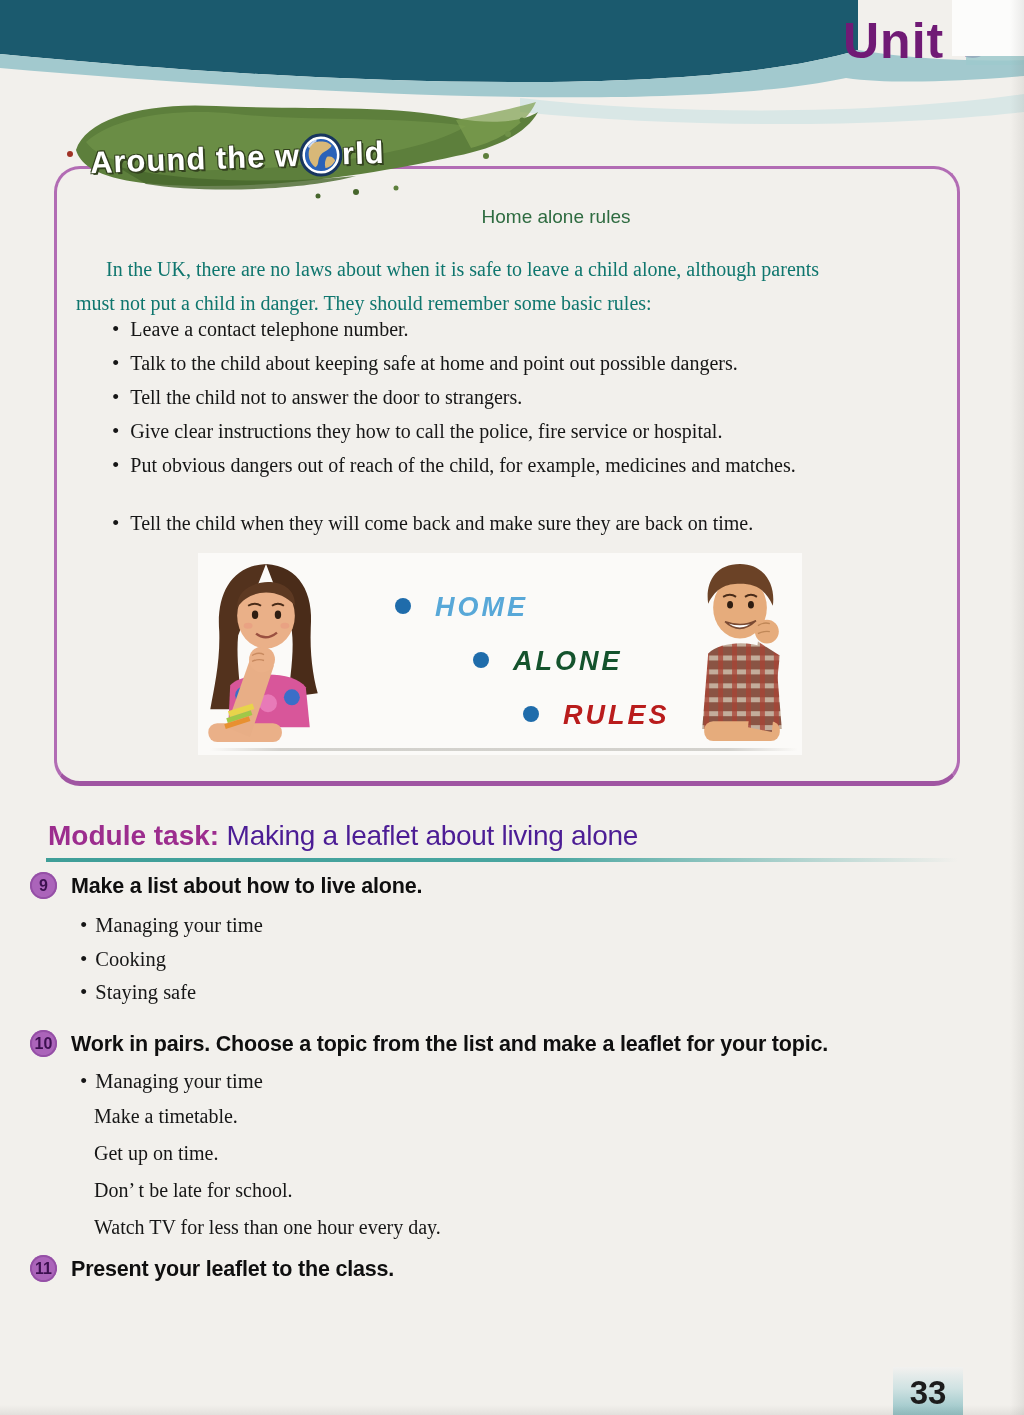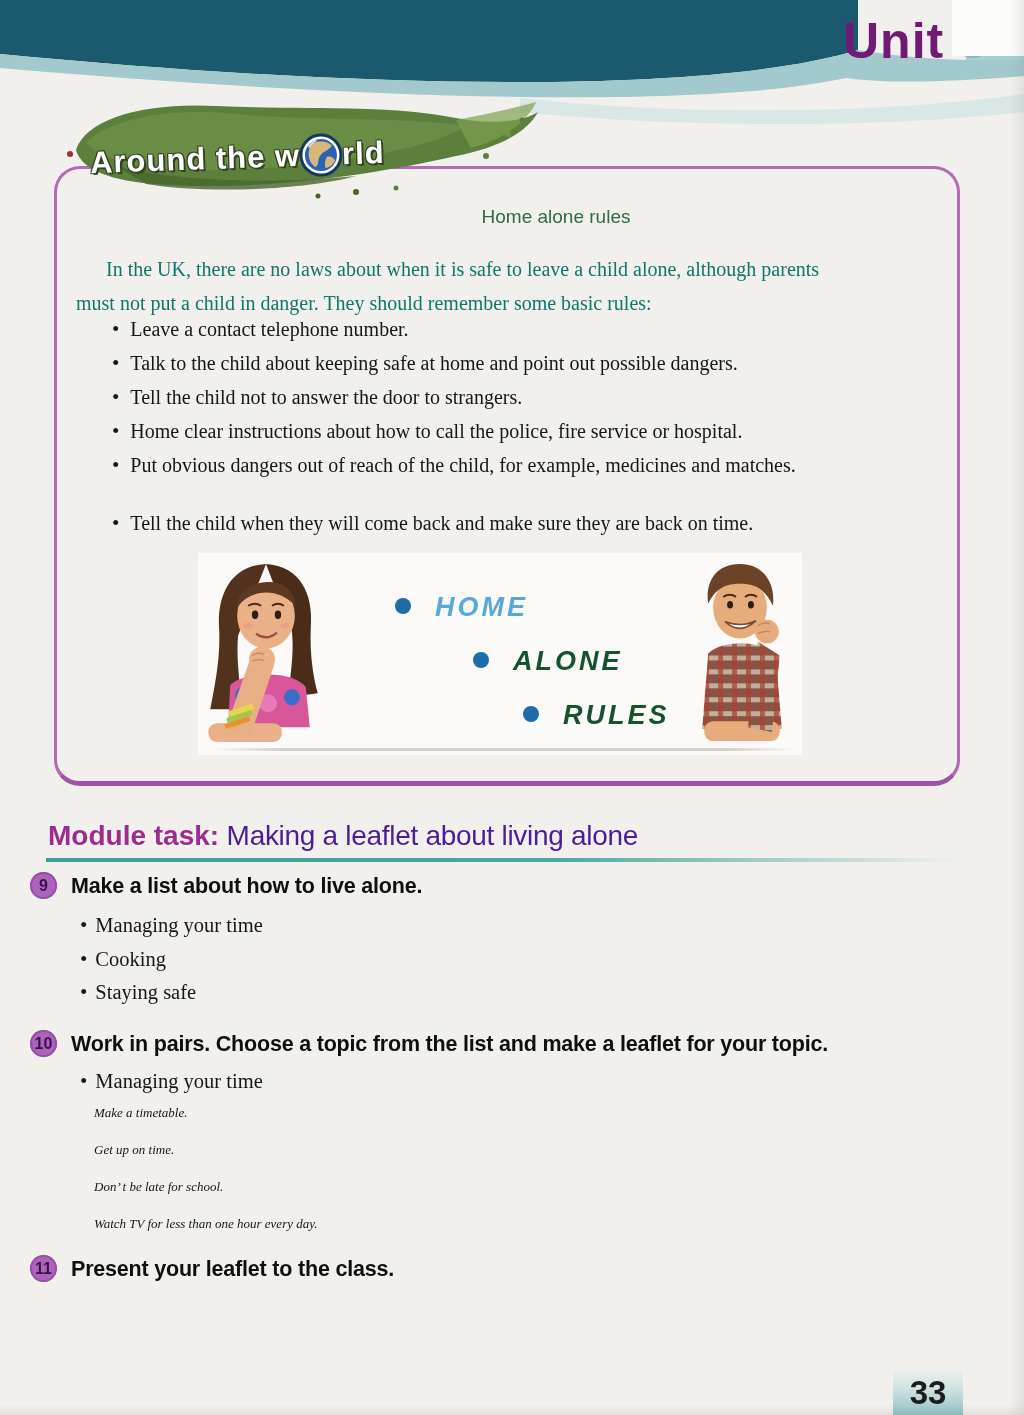--- a/index.html
+++ b/index.html
@@ -54,21 +54,21 @@
 
   .act{position:absolute;left:30px;display:flex;align-items:flex-start;z-index:2;}
   .badge{flex:0 0 auto;width:27px;height:27px;border-radius:50%;background:#ab64ba;
     box-shadow:inset 0 0 0 2px #9550a6;color:#3c1050;text-align:center;
     font-family:"Liberation Sans",sans-serif;font-weight:bold;font-size:16px;line-height:27px;margin-right:14px;}
   .atext{font-family:"Liberation Sans",sans-serif;font-weight:bold;font-size:21.5px;
     color:#0f0f0f;padding-top:2px;letter-spacing:-.2px;white-space:nowrap;}
 
   .sb{position:absolute;left:80px;z-index:2;font-size:20.5px;color:#161616;white-space:nowrap;}
   .sb .dot{font-size:21px;margin-right:8px;}
-  .ex{position:absolute;left:94px;z-index:2;font-size:13px;font-style:italic;color:#161616;white-space:nowrap;}
+  .ex{position:absolute;left:94px;z-index:2;font-size:20px;color:#161616;white-space:nowrap;}
 
   
   .pg{position:absolute;left:893px;top:1367px;width:70px;height:48px;z-index:2;text-align:center;
     background:linear-gradient(180deg,#f2f1ef 0%,#cfe2e2 45%,#93c2c5 100%);
     font-family:"Liberation Sans",sans-serif;font-weight:bold;font-size:33px;color:#1c1c1c;line-height:52px;}
   .edge-r{position:absolute;right:0;top:0;width:14px;height:100%;z-index:9;
     background:linear-gradient(90deg,rgba(0,0,0,0),rgba(110,108,104,.12));}
   .edge-b{position:absolute;left:0;bottom:0;width:100%;height:10px;z-index:9;
     background:linear-gradient(180deg,rgba(0,0,0,0),rgba(110,108,104,.12));}
 </style>
@@ -119,21 +119,21 @@
   <div class="rtitle">Home alone rules</div>
 
   <div class="intro">
     <span class="first">In the UK, there are no laws about when it is safe to leave a child alone, although parents</span><br>
     <span>must not put a child in danger. They should remember some basic rules:</span>
   </div>
 
   <div class="rule" style="top:318px"><span class="dot">•</span><span>Leave a contact telephone number.</span></div>
   <div class="rule" style="top:352px"><span class="dot">•</span><span>Talk to the child about keeping safe at home and point out possible dangers.</span></div>
   <div class="rule" style="top:386px"><span class="dot">•</span><span>Tell the child not to answer the door to strangers.</span></div>
-  <div class="rule" style="top:420px"><span class="dot">•</span><span>Home clear instructions about how to call the police, fire service or hospital.</span></div>
+  <div class="rule" style="top:420px"><span class="dot">•</span><span>Give clear instructions they how to call the police, fire service or hospital.</span></div>
   <div class="rule" style="top:454px"><span class="dot">•</span><span>Put obvious dangers out of reach of the child, for example, medicines and matches.</span></div>
   <div class="rule" style="top:512px"><span class="dot">•</span><span>Tell the child when they will come back and make sure they are back on time.</span></div>
 
   <div class="photo-strip"></div>
   <div class="tableline"></div>
 
   <svg class="girl" viewBox="0 0 135 195">
     <path d="M66,6 C30,8 16,38 19,74 C20,104 14,130 10,152 L42,152 C39,120 36,98 38,78 Z" fill="#53321d"></path>
     <path d="M66,6 C100,8 114,36 111,70 C110,96 113,118 118,136 L88,140 C92,110 94,90 92,74 Z" fill="#4a2c19"></path>
     <path d="M30,128 C42,114 94,112 106,130 L110,170 L28,170 Z" fill="#d8569a"></path>
@@ -173,21 +173,21 @@
     <ellipse cx="40" cy="47" rx="3" ry="3.8" fill="#2e1d12"></ellipse>
     <ellipse cx="61" cy="47" rx="3" ry="3.8" fill="#2e1d12"></ellipse>
     <path d="M33,39 Q40,35 46,39 M55,39 Q61,35 67,39" stroke="#4a2c19" stroke-width="2" fill="none"></path>
     <path d="M35,64 Q50,78 66,63 Q52,70 35,64 Z" fill="#ffffff" stroke="#7a4a32" stroke-width="1.6"></path>
     <circle cx="77" cy="74" r="12" fill="#e6ac7c"></circle>
     <path d="M68,68 Q74,64 80,66 M68,76 Q74,73 80,74" stroke="#c08858" stroke-width="1.4" fill="none"></path>
   </svg>
 
   <div class="pword" style="left:395px;top:592px"><span class="pdot"></span><span style="color: rgb(88, 168, 216);">HOME</span></div>
   <div class="pword" style="left:473px;top:646px"><span class="pdot"></span><span style="color: #14532d;">ALONE</span></div>
-  <div class="pword" style="left:523px;top:700px"><span class="pdot"></span><span style="color: #14532d; text-align: right;">RULES</span></div>
+  <div class="pword" style="left:523px;top:700px"><span class="pdot"></span><span style="color: #b91c1c; text-align: right;">RULES</span></div>
 
   <div class="mh">
     <span class="label">Module task:</span><span class="rest"> Making a leaflet about living alone</span>
   </div>
   <div class="mh-underline"></div>
 
   <div class="act" style="top:872px">
     <span class="badge">9</span>
     <span class="atext">Make a list about how to live alone.</span>
   </div>

